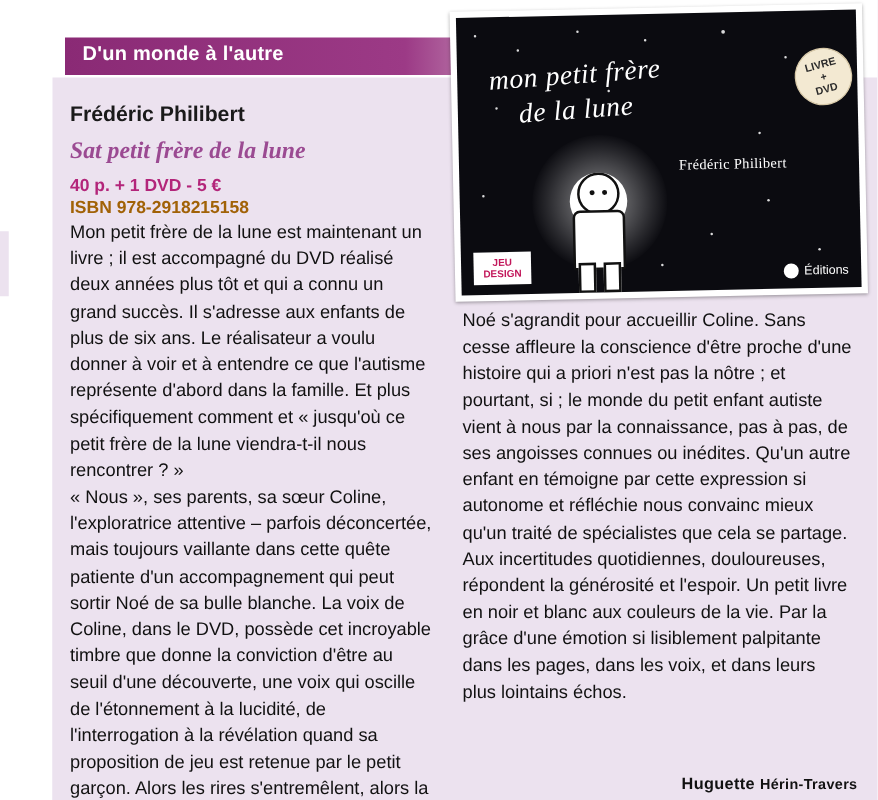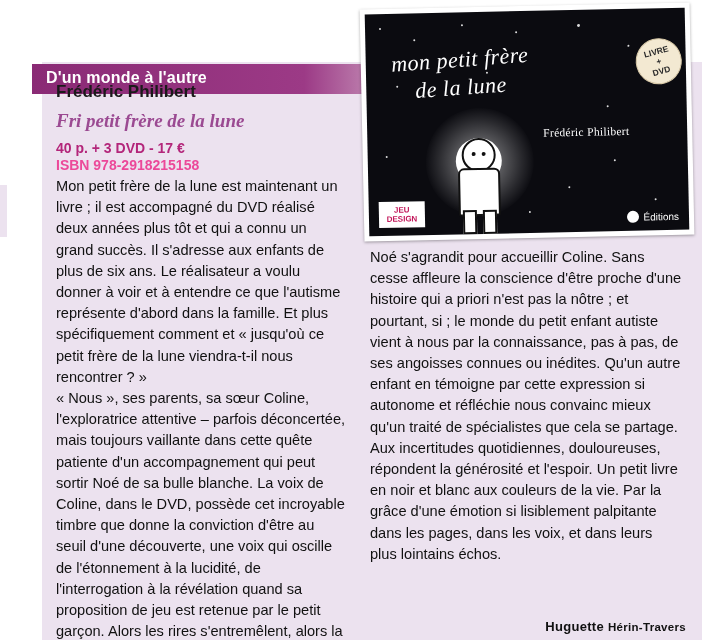--- a/index.html
+++ b/index.html
@@ -29,27 +29,26 @@
     left: 42px;
     top: 240px;
     width: 660px;
     height: 400px;
     background: #ece2ef;
   }
 
   
   .header-bar {
     position: absolute;
-    left: 32px;
+    left: 52px;
     top: 30px;
     width: 349px;
     height: 30px;
     background: #8e2d7a;
     background: linear-gradient(90deg, #8a2a75 0%, #9c3a86 78%, #c38cb5 100%);
-    margin-top: 34px;
   }
   .header-title {
     position: absolute;
     left: 14px;
     top: 5px;
     color: #ffffff;
     font-size: 16px;
     font-weight: bold;
     letter-spacing: 0.2px;
     font-family: "Liberation Sans", sans-serif;
@@ -90,21 +89,21 @@
     font-size: 14px;
     font-weight: bold;
     color: #b3257a;
   }
   .isbn-line {
     position: absolute;
     left: 56px;
     top: 157px;
     font-size: 14px;
     font-weight: bold;
-    color: #ec4899;
+    color: #a16207;
   }
 
   
   .col {
     position: absolute;
     font-family: "Liberation Sans", sans-serif;
     font-size: 14.6px;
     line-height: 21.2px;
     color: #111111;
     text-align: left;
@@ -363,22 +362,22 @@
 
       <div class="logo-editions">
         <span class="dot"></span>
         <span>Éditions</span>
       </div>
     </div>
   </div>
 </div>
 
 <div class="author">Frédéric Philibert</div>
-<div class="book-title">Fri petit frère de la lune</div>
-<div class="price-line">40 p. + 3 DVD - 17 €</div>
+<div class="book-title">Sat petit frère de la lune</div>
+<div class="price-line">40 p. + 1 DVD - 5 €</div>
 <div class="isbn-line">ISBN 978-2918215158</div>
 
 <div class="col col-left">
   <p>Mon petit frère de la lune est maintenant un livre ; il est accompagné du DVD réalisé deux années plus tôt et qui a connu un grand succès. Il s'adresse aux enfants de plus de six ans. Le réalisateur a voulu donner à voir et à entendre ce que l'autisme représente d'abord dans la famille. Et plus spécifiquement comment et « jusqu'où ce petit frère de la lune viendra-t-il nous rencontrer ? »</p>
   <p>« Nous », ses parents, sa sœur Coline, l'exploratrice attentive – parfois déconcertée, mais toujours vaillante dans cette quête patiente d'un accompagnement qui peut sortir Noé de sa bulle blanche. La voix de Coline, dans le DVD, possède cet incroyable timbre que donne la conviction d'être au seuil d'une découverte, une voix qui oscille de l'étonnement à la lucidité, de l'interrogation à la révélation quand sa proposition de jeu est retenue par le petit garçon. Alors les rires s'entremêlent, alors la bulle qui isole</p>
 </div>
 
 <div class="col col-right">
   <p>Noé s'agrandit pour accueillir Coline. Sans cesse affleure la conscience d'être proche d'une histoire qui a priori n'est pas la nôtre ; et pourtant, si ; le monde du petit enfant autiste vient à nous par la connaissance, pas à pas, de ses angoisses connues ou inédites. Qu'un autre enfant en témoigne par cette expression si autonome et réfléchie nous convainc mieux qu'un traité de spécialistes que cela se partage.</p>
   <p>Aux incertitudes quotidiennes, douloureuses, répondent la générosité et l'espoir. Un petit livre en noir et blanc aux couleurs de la vie. Par la grâce d'une émotion si lisiblement palpitante dans les pages, dans les voix, et dans leurs plus lointains échos.</p>

